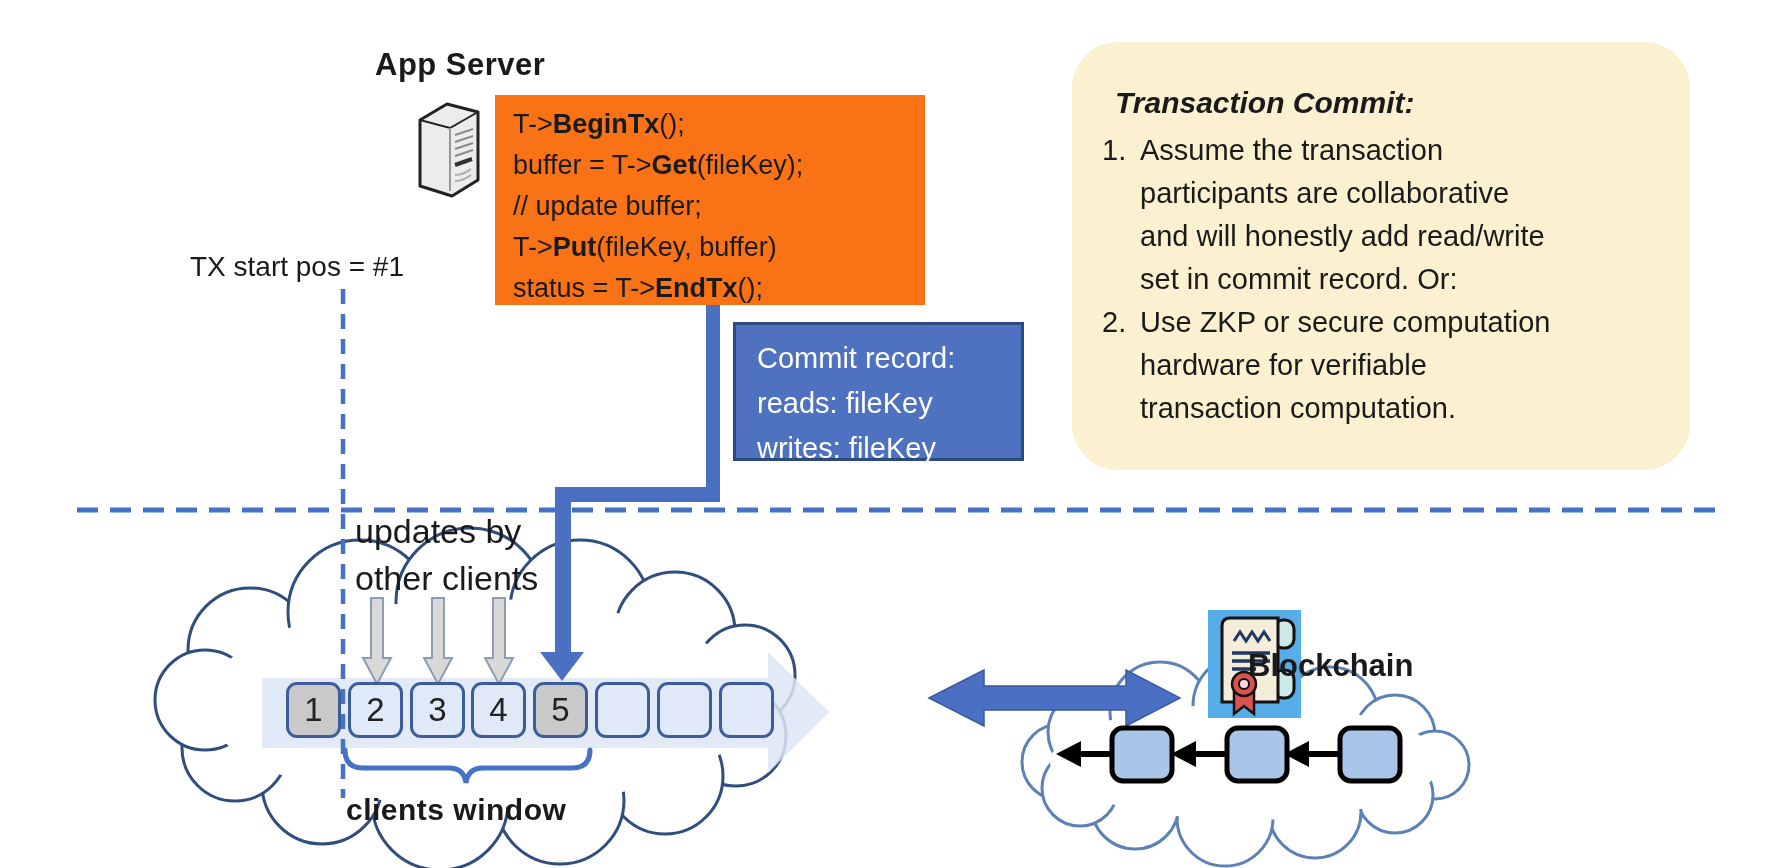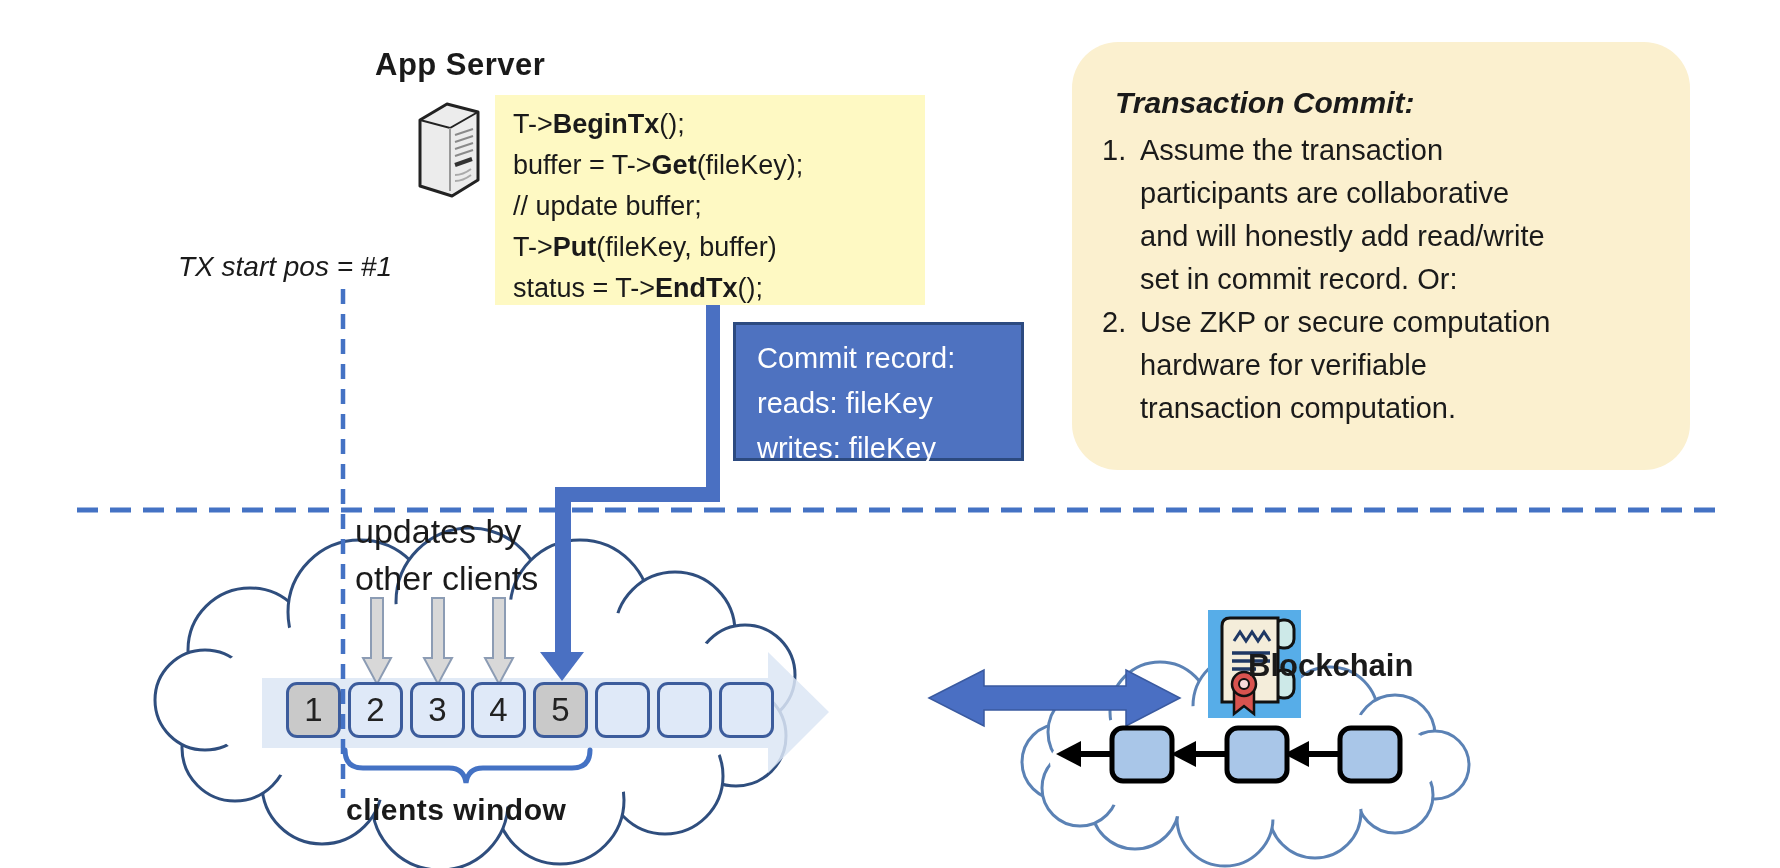--- a/index.html
+++ b/index.html
@@ -3,26 +3,26 @@
 <meta charset="utf-8">
 <style>
   html,body{margin:0;padding:0;background:#ffffff;}
   .canvas{position:relative;width:1780px;height:868px;overflow:hidden;background:#ffffff;
           font-family:"Liberation Sans",sans-serif;color:#1a1a1a;}
   .abs{position:absolute;}
   #vec{position:absolute;left:0;top:0;}
 
   .app-server-label{left:358px;top:47px;font-size:31px;font-weight:bold;letter-spacing:.5px;margin-left:17px;}
 
-  .code-block{left:495px;top:95px;width:430px;height:210px;background:#fef9c3;
+  .code-block{left:495px;top:95px;width:430px;height:210px;background:#f97316;
               box-sizing:border-box;padding:9px 0 0 18px;font-size:27px;line-height:41px;}
   .code-line{white-space:pre;}
   .bold{font-weight:bold;}
 
-  .tx-start-label{left:178px;top:251px;font-size:28px;font-style:italic;}
+  .tx-start-label{left:190px;top:251px;font-size:28px;}
 
   .commit-box{left:733px;top:322px;width:291px;height:139px;background:#4e72c0;
               border:3px solid #2c4a80;box-sizing:border-box;color:#ffffff;
               padding:11px 0 7px 21px;font-size:29px;line-height:45px;white-space:pre-line;}
 
   .note{left:1072px;top:42px;width:618px;height:428px;background:#fbf0cf;border-radius:46px;}
   .note-title{left:43px;top:44px;font-size:30px;font-weight:bold;font-style:italic;}
   .note-list{left:30px;top:87px;width:560px;}
   .tm-item{display:flex;font-size:29px;line-height:43px;}
   .tm-num{width:38px;flex:none;}

